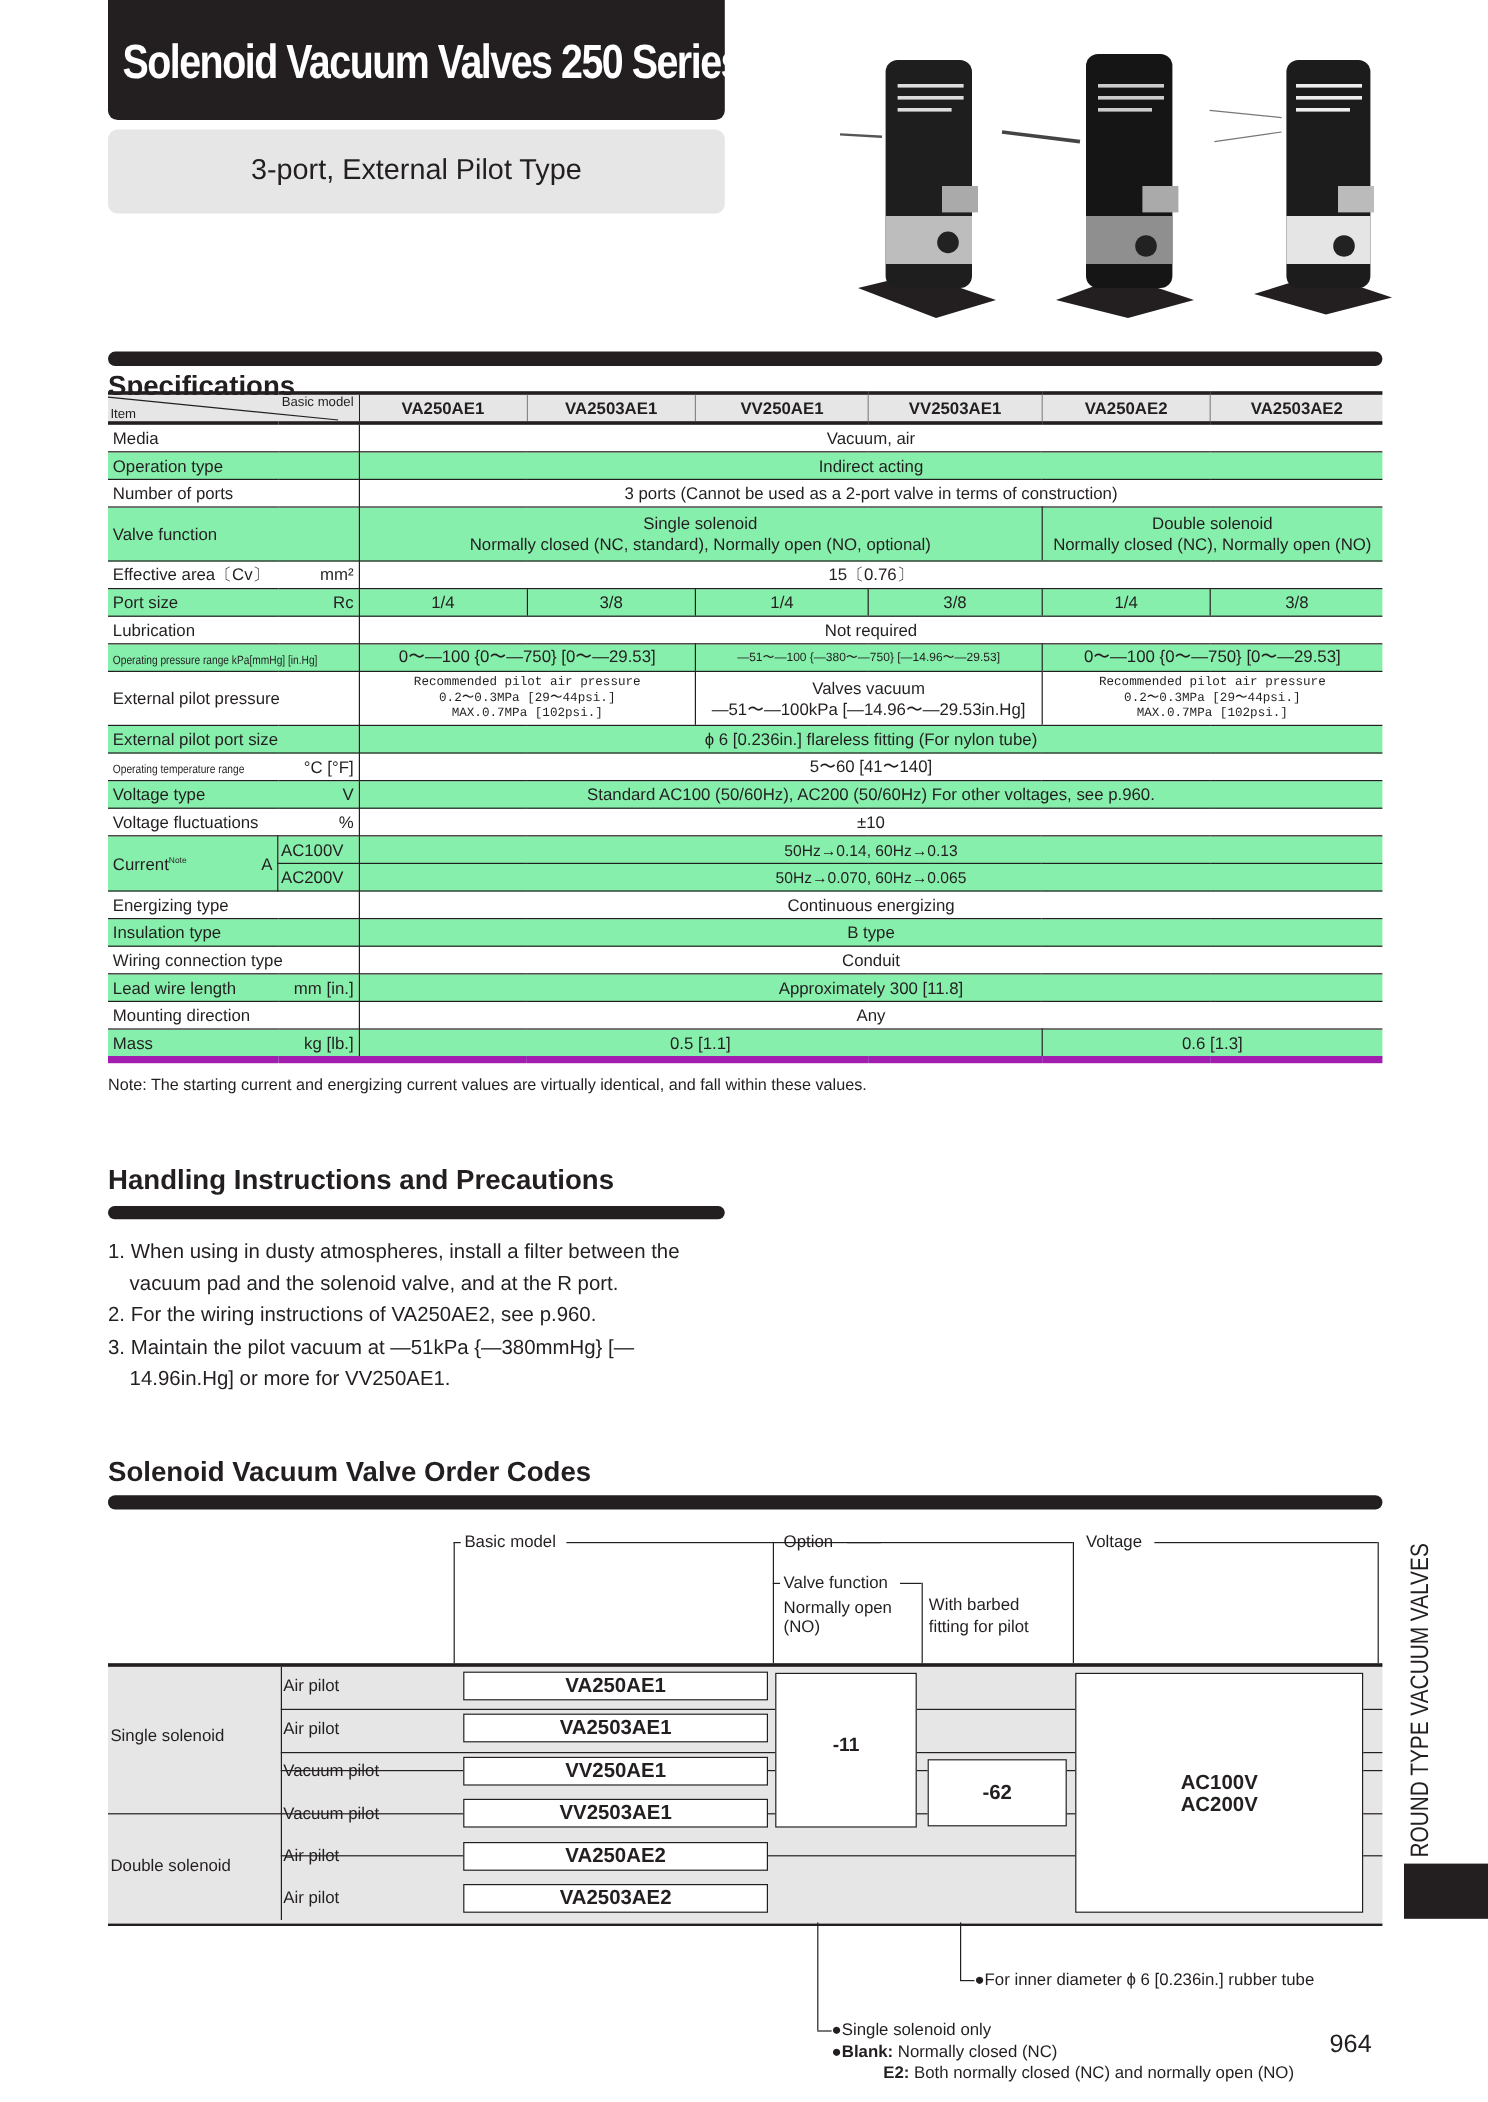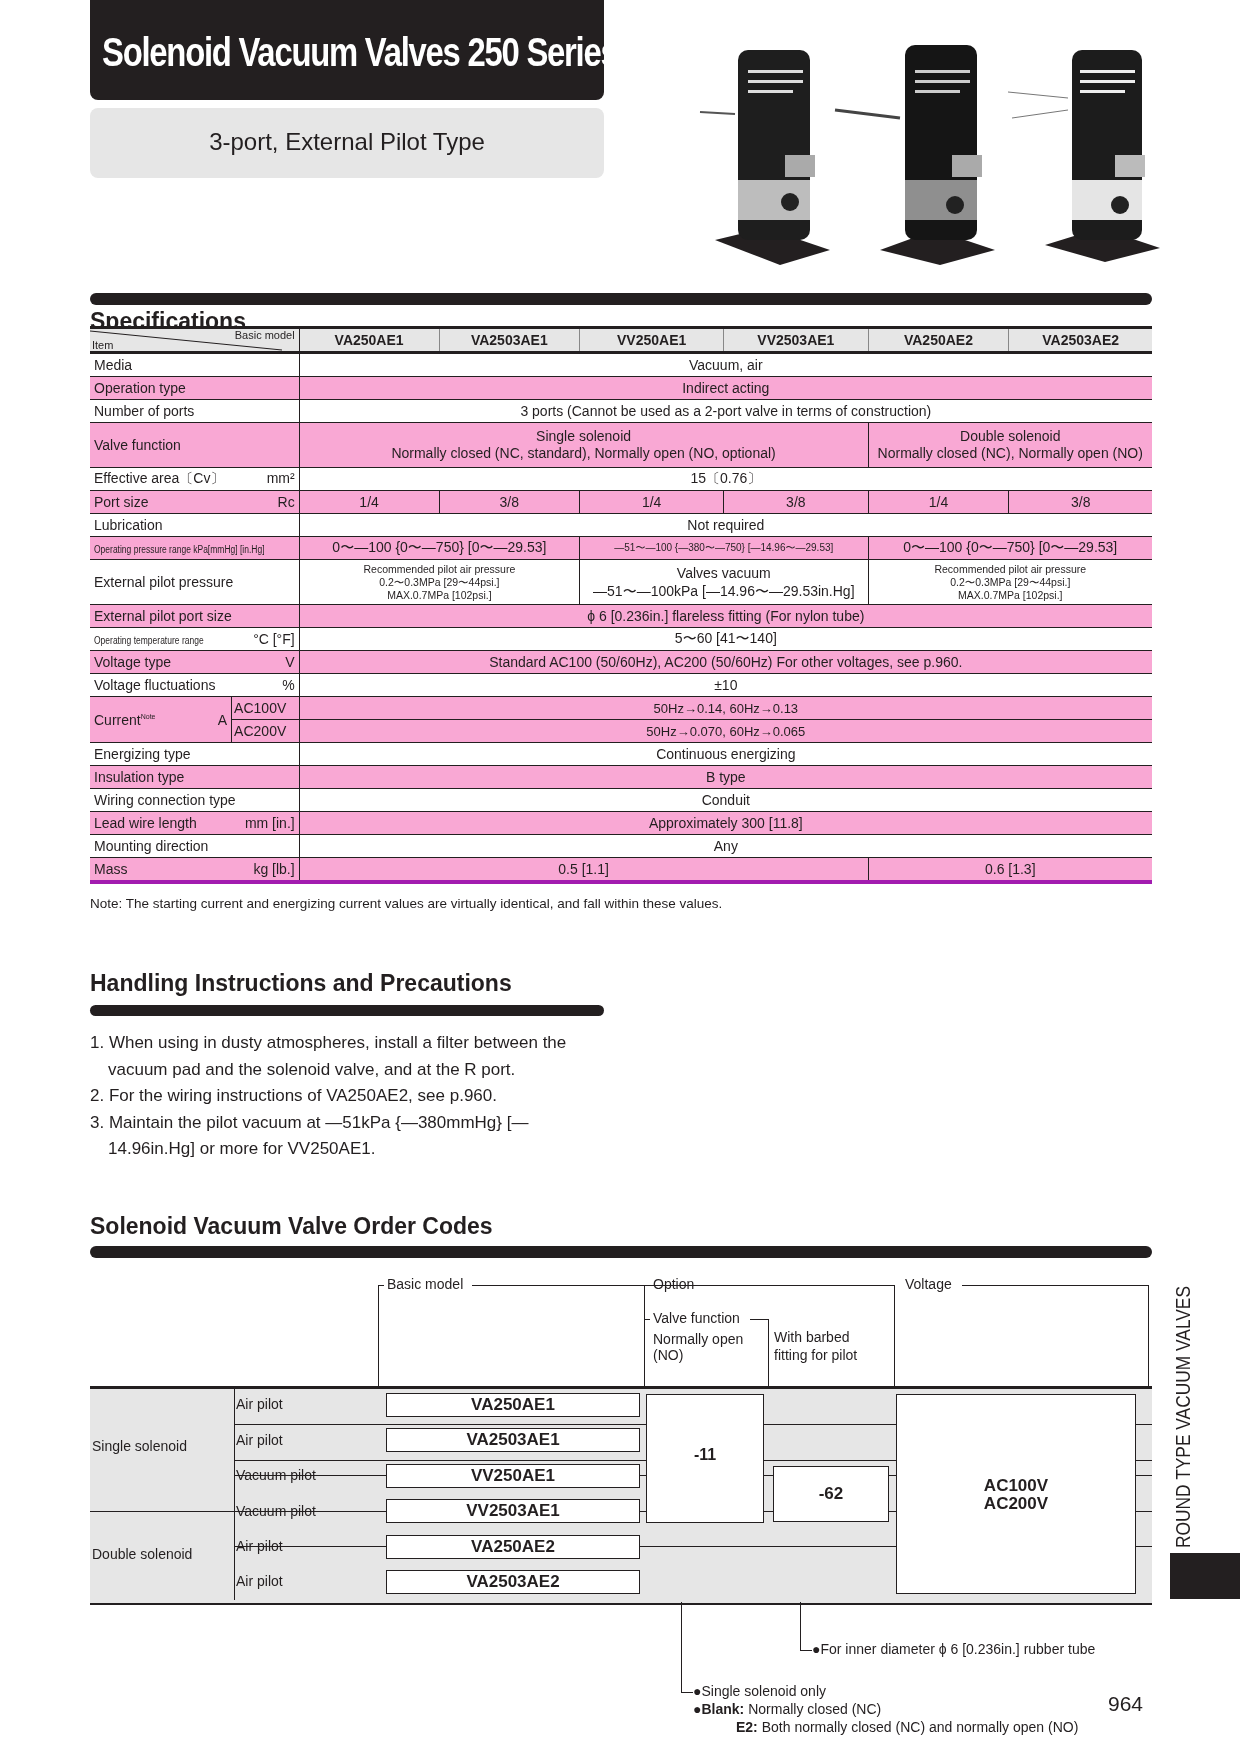--- a/index.html
+++ b/index.html
@@ -22,26 +22,26 @@
 
   
   .sec-h { font-weight:bold; font-size:23px; color:#231f20; }
   .sec-bar { height:12px; background:#231f20; border-radius:6px; }
 
   
   #spec { left:90px; top:326px; width:1062px; border-collapse:collapse; font-size:14px; }
   #spec td { border-bottom:1px solid #231f20; padding:0 4px; height:22px; text-align:center; white-space:nowrap; }
   #spec td.lbl { text-align:left; border-right:1px solid #231f20; }
   #spec td.vl { border-left:1px solid #231f20; }
-  #spec tr.g td { background:#f9a8d4; }
+  #spec tr.g td { background:#86efac; }
   #spec thead td { border-top:3px solid #231f20; border-bottom:3px solid #231f20; font-weight:bold;
                    font-size:14px; height:22px; background:#e6e6e6; }
   #spec thead td + td { border-left:1px solid #888; }
-  #spec tr.last td { border-bottom:4px solid #a21caf; }
-  .small { font-size:10.5px; line-height:13px; }
+  #spec tr.last td { border-bottom:6px solid #a21caf; }
+  .small { font-size:10.5px; line-height:13px;font-family:Liberation Mono, monospace; }
   .tiny-lbl { font-size:10px; transform:scaleX(0.85); transform-origin:left center; display:inline-block; white-space:nowrap; }
   .unit { float:right; }
   .diag { position:relative; }
   .diag svg { position:absolute; left:0; top:0; }
 
   
   #handling-list { left:90px; top:1030px; width:520px; font-size:17px; line-height:26.5px; }
   #handling-list .item { padding-left:18px; text-indent:-18px; }
 
   

